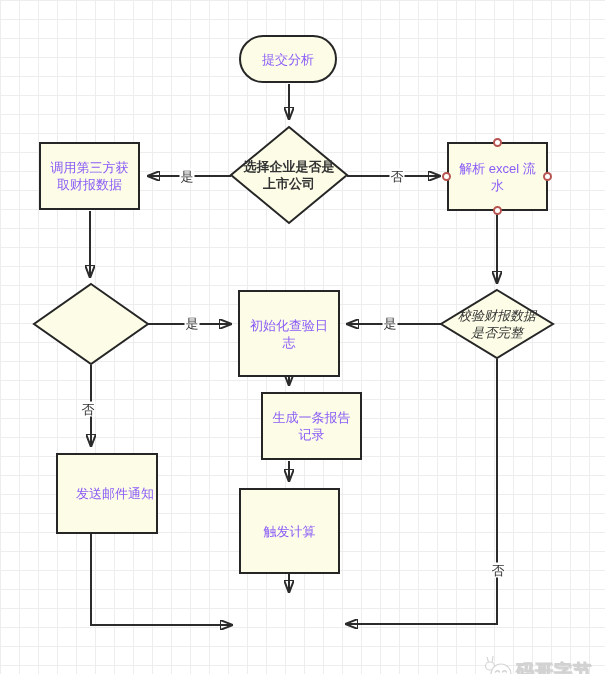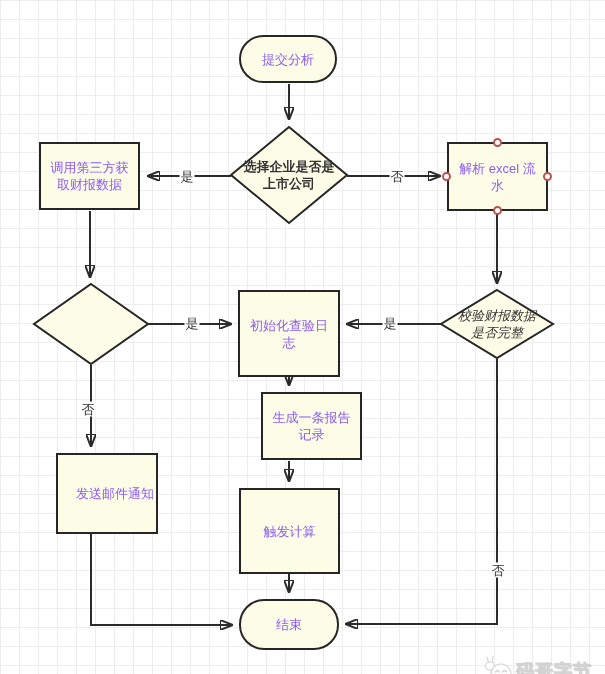--- a/index.html
+++ b/index.html
@@ -113,21 +113,20 @@
 是否完整</div>
   </div>
 
   <div class="node" style="left:239px;top:392px;width:101px;height:68px;margin-left:22px;">生成一条报告
 记录</div>
 
   <div class="node" style="left:239px;top:488px;width:101px;height:86px;">触发计算</div>
 
   <div class="node" style="left:56px;top:453px;width:102px;height:81px;padding-left:16px;">发送邮件通知</div>
 
-  <div class="node terminator" style="left:239px;top:599px;width:100px;height:51px;">结束</div>
 
   <div class="edge-label" style="left:187px;top:176px;">是</div>
   <div class="edge-label" style="left:397px;top:176px;">否</div>
   <div class="edge-label" style="left:192px;top:323px;">是</div>
   <div class="edge-label" style="left:390px;top:323px;">是</div>
   <div class="edge-label" style="left:88px;top:409px;">否</div>
   <div class="edge-label" style="left:498px;top:570px;">否</div>
 
   <div class="watermark">
     <svg width="34" height="34" viewBox="0 0 34 34" style="opacity:.9">

